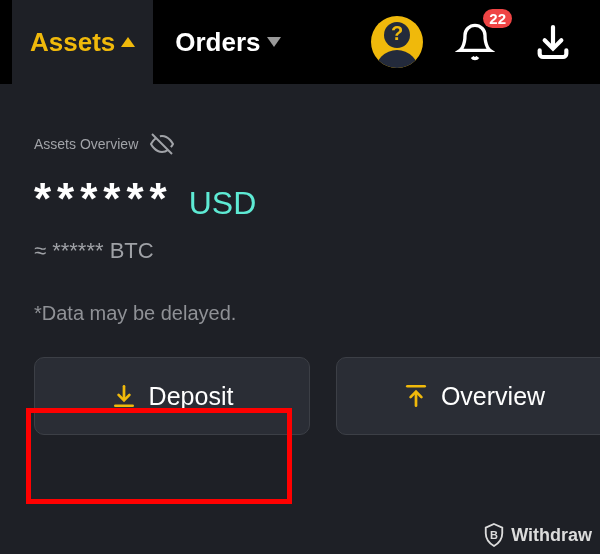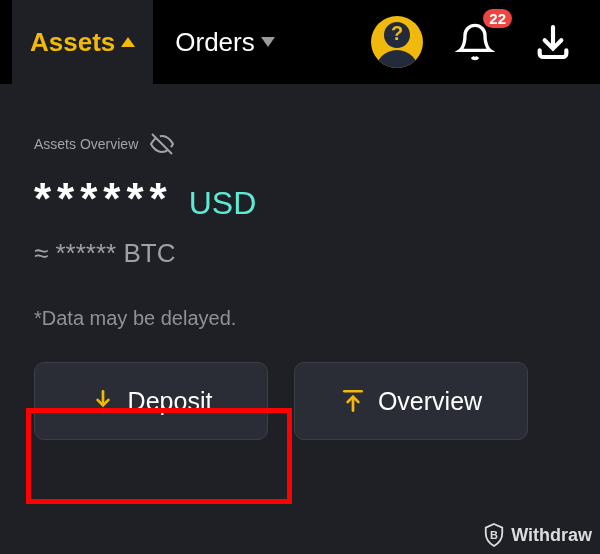--- a/index.html
+++ b/index.html
@@ -30,21 +30,21 @@
       font-weight: 600;
       gap: 4px;
       cursor: pointer;
     }
     .tab-orders {
       display: flex;
       align-items: center;
       padding: 0 14px;
       color: #ffffff;
       font-size: 26px;
-      font-weight: 400;
+      font-weight: 700;
       gap: 4px;
       cursor: pointer;
     }
     .caret-up {
       width: 0; height: 0;
       border-left: 7px solid transparent;
       border-right: 7px solid transparent;
       border-bottom: 10px solid #f0b90b;
       display: inline-block;
       margin-left: 2px;
@@ -130,35 +130,35 @@
       font-size: 44px;
       font-weight: 700;
       letter-spacing: 6px;
     }
     .balance-currency {
       color: #5eead4;
       font-size: 32px;
     }
     .btc-row {
       color: #9fa1a6;
-      font-size: 26px;
+      font-size: 22px;
       margin-bottom: 38px;
     }
     .delay-note {
       color: #8f9196;
       font-size: 20px;
       margin-bottom: 32px;
     }
     .button-row {
       display: flex;
       gap: 26px;
     }
     .action-btn {
       flex: 0 0 auto;
-      width: 234px;
+      width: 276px;
       height: 78px;
       background: #2a2d35;
       border: 1px solid #3c3f46;
       border-radius: 10px;
       display: flex;
       align-items: center;
       justify-content: center;
       gap: 12px;
       color: #ffffff;
       font-size: 25px;

